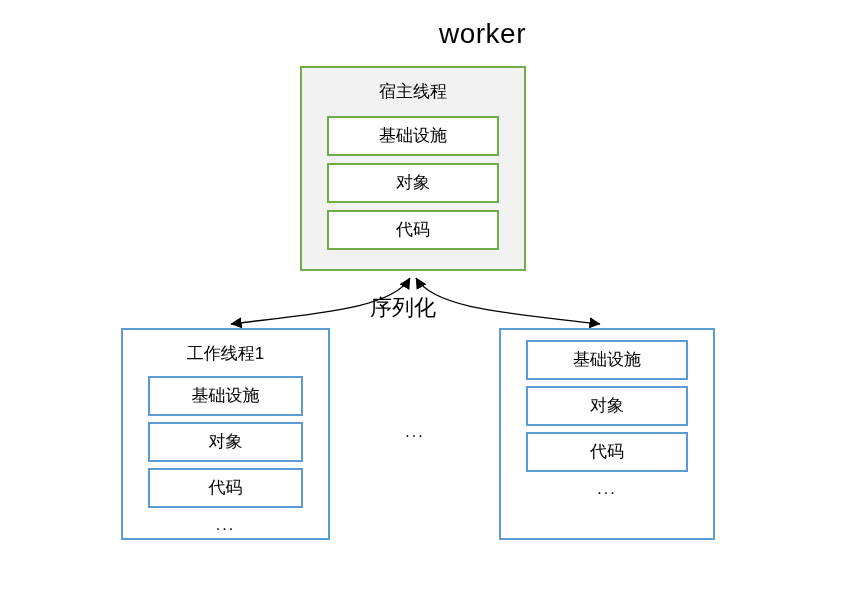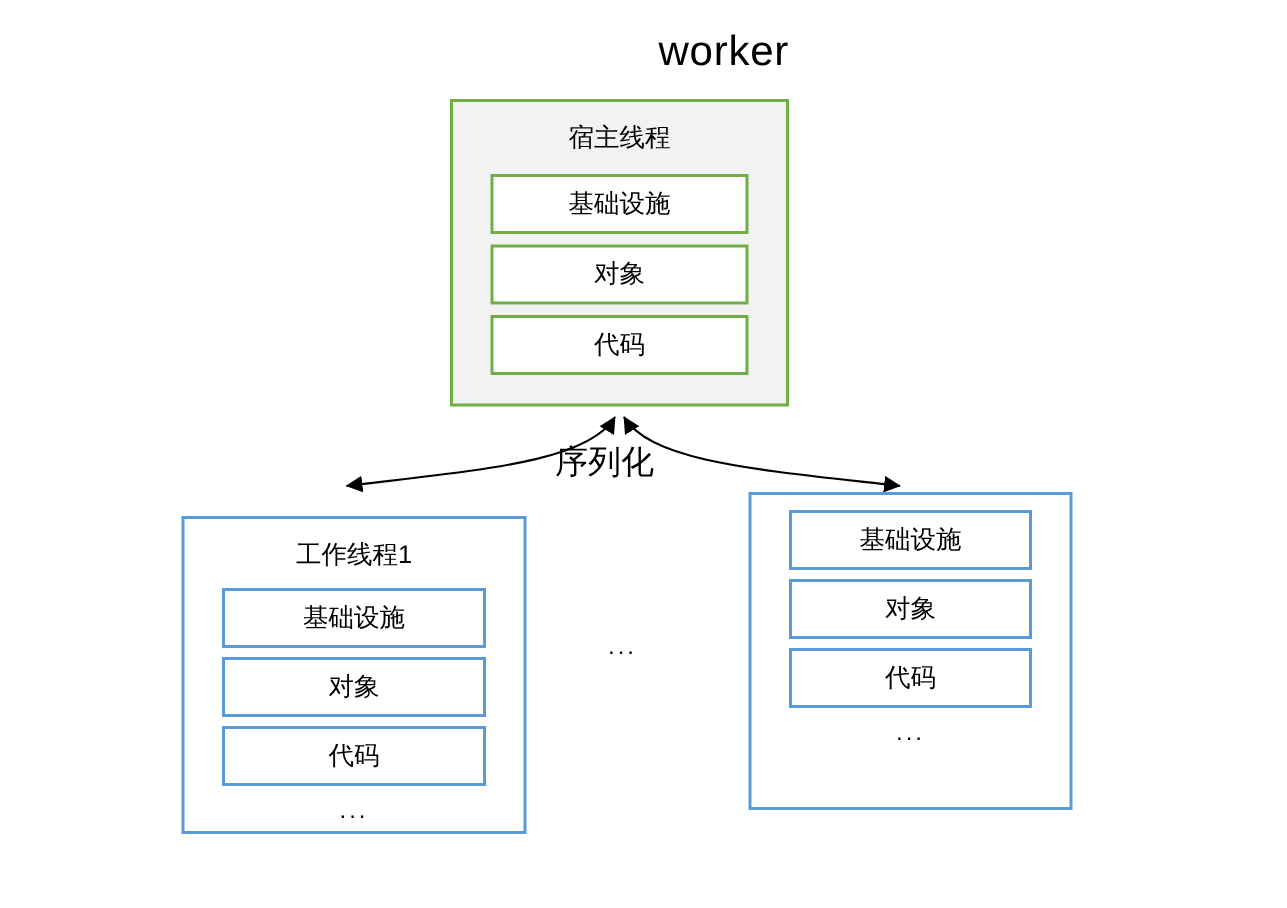--- a/index.html
+++ b/index.html
@@ -38,21 +38,21 @@
   }
   .host-box .thread-item.first { margin-top: 13px; }
 
   
   .worker-box {
     position: absolute; top: 328px; height: 212px;
     box-sizing: border-box;
     background: var(--box_fill, #fff);
     border: 2.5px solid var(--blue_border, #5B9BD5);
   }
-  .worker-box.w1 { left: 121px; width: 230px; margin-top: 16px; }
+  .worker-box.w1 { left: 121px; width: 209px; }
   .worker-box.w2 { left: 499px; width: 216px; }
   .worker-box .box-title {
     margin-top: 12px; height: 24px; line-height: 24px;
     text-align: center; font-size: 17px;
   }
   .worker-box .thread-item {
     box-sizing: border-box;
     margin: 0 25px 6px 25px; height: 40px; line-height: 36px;
     background: var(--box_fill, #fff);
     border: 2.5px solid var(--blue_border, #5B9BD5);

